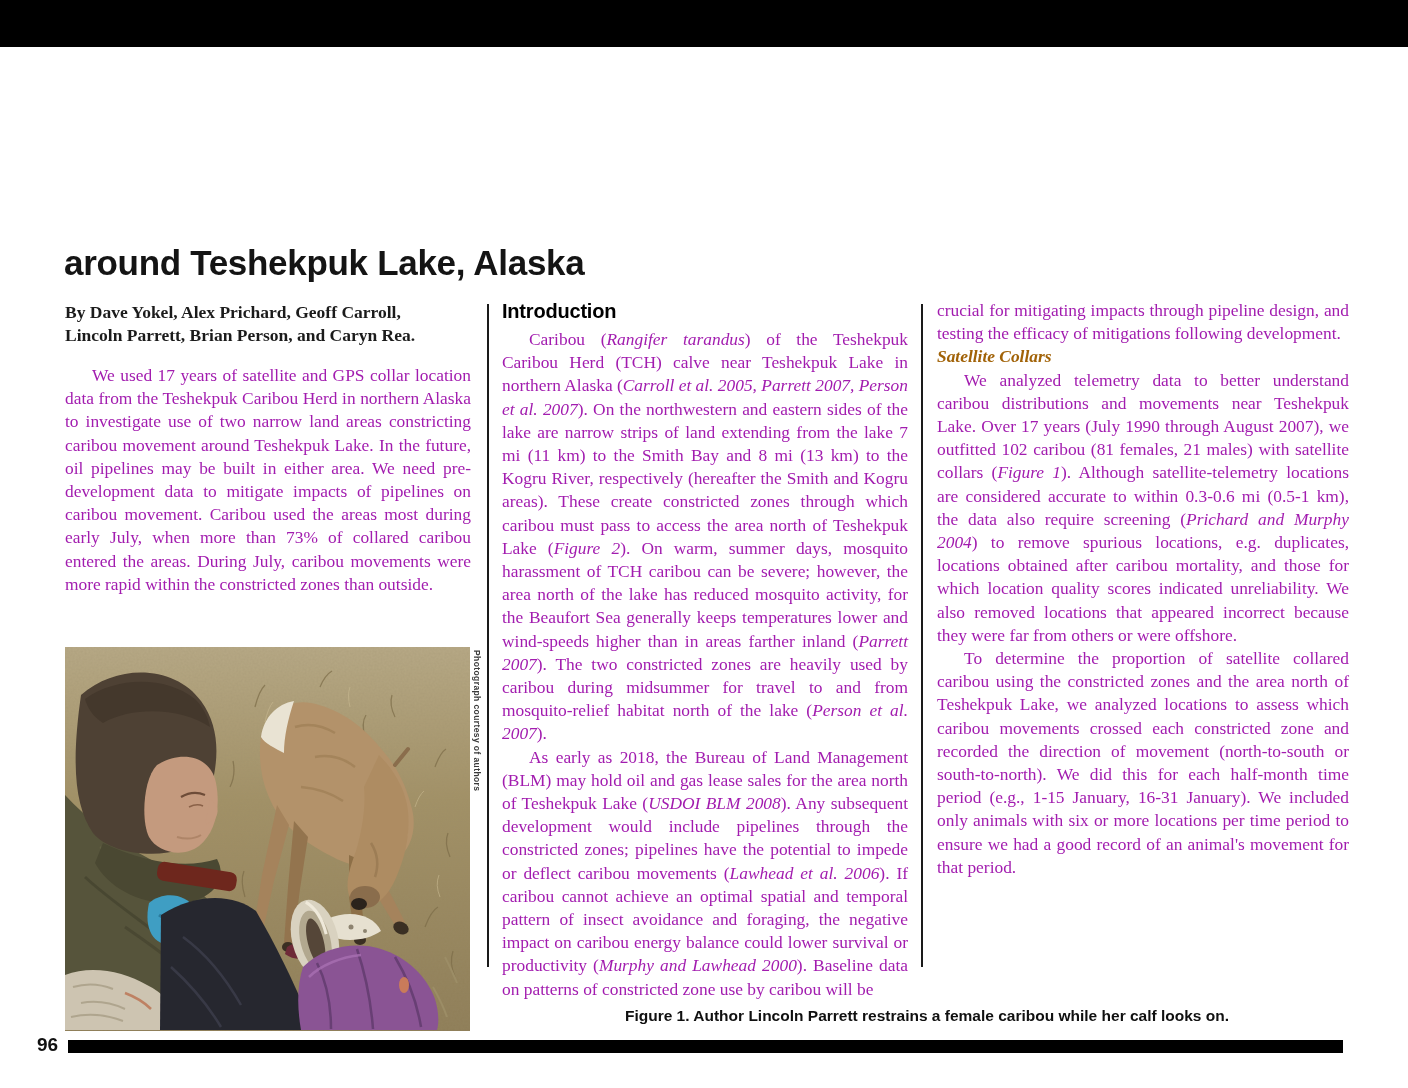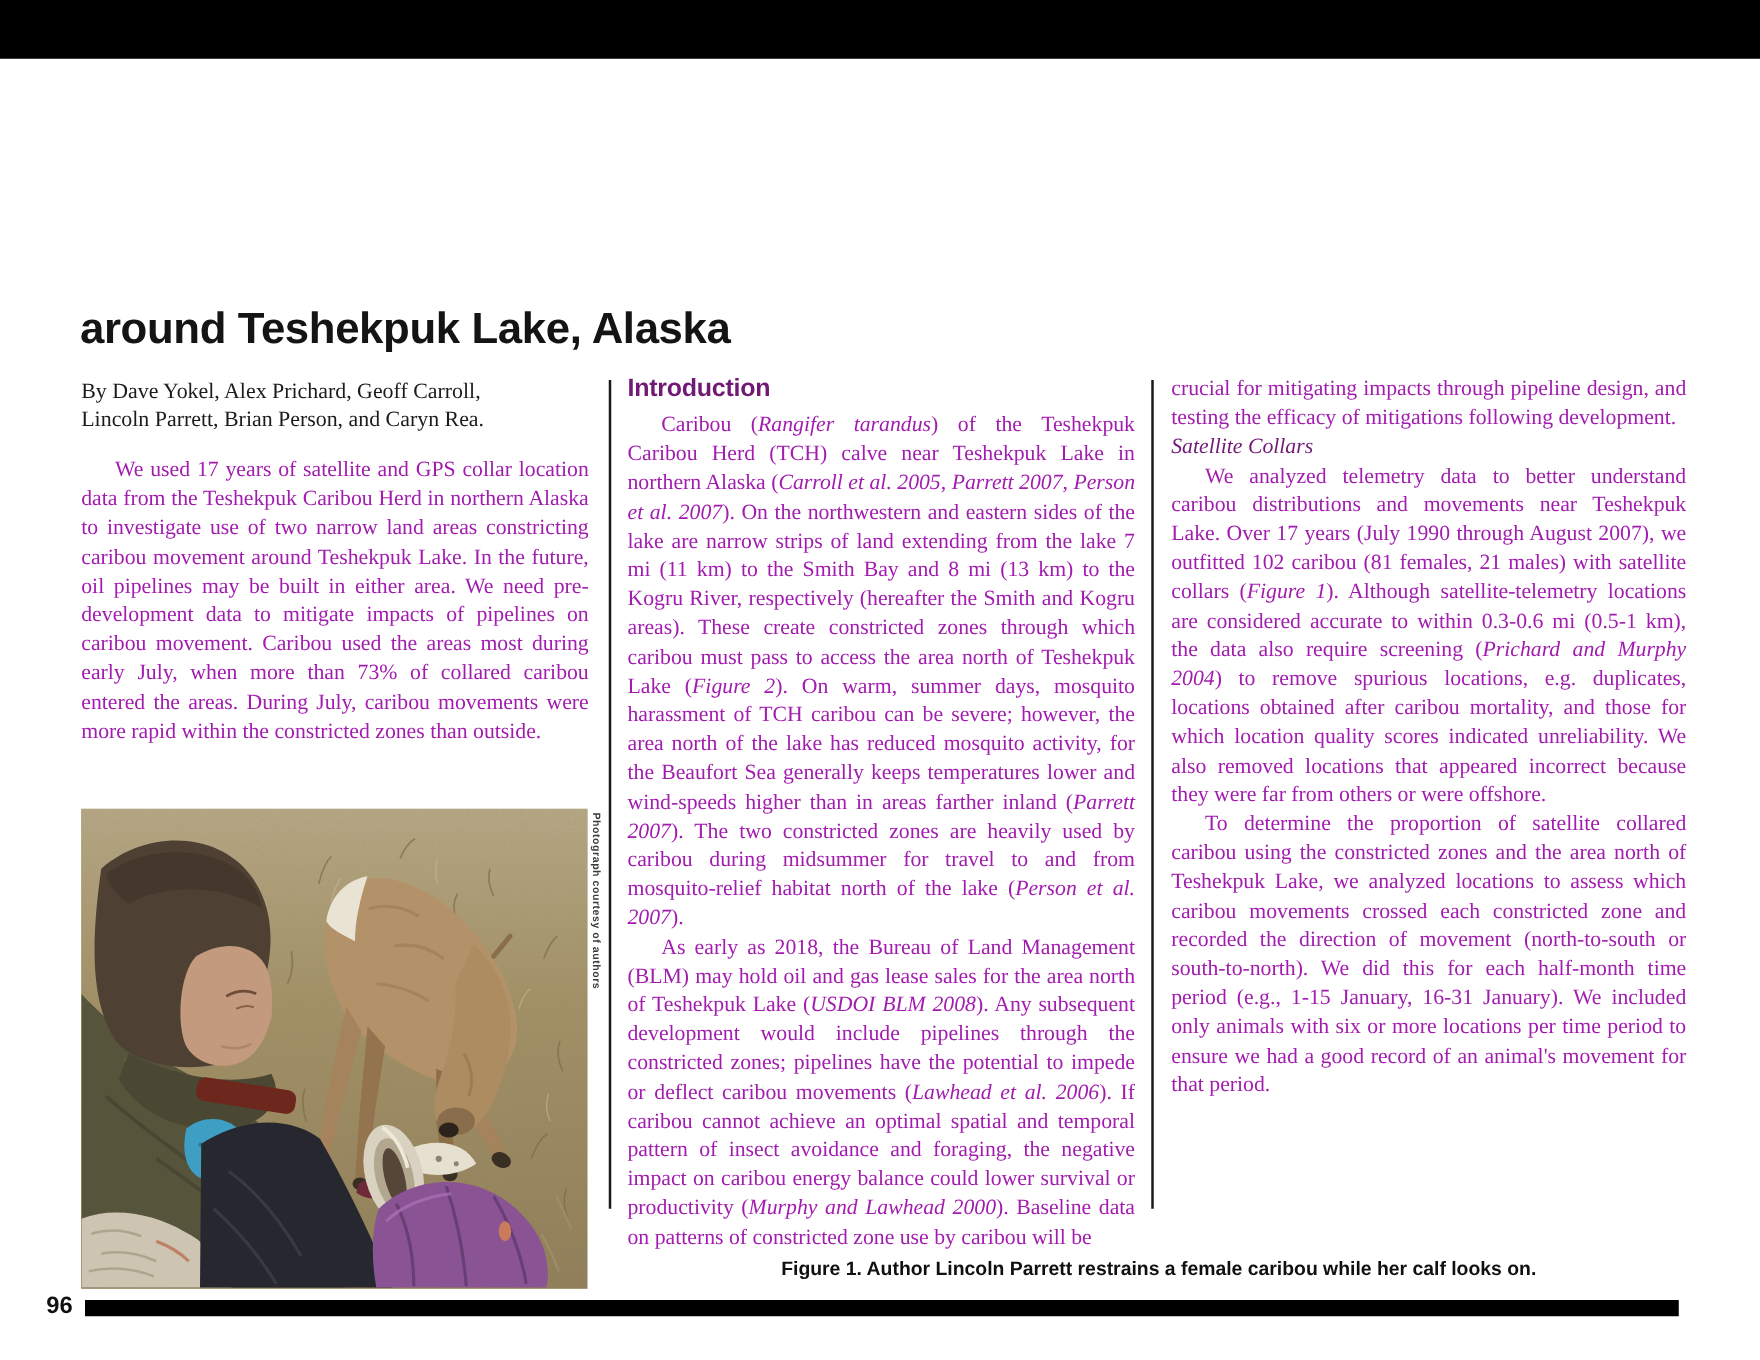--- a/index.html
+++ b/index.html
@@ -9,34 +9,34 @@
     -webkit-font-smoothing:antialiased;
   }
   .topbar{position:absolute;left:0;top:0;width:1408px;height:47px;background:#000;}
   .title{
     position:absolute;left:64px;top:191px;width:1260px;margin:0;
     font-family:"Liberation Sans",sans-serif;font-weight:700;
     font-size:35px;line-height:48px;letter-spacing:-0.3px;color:#141414;
   }
   .byline{
     position:absolute;left:65px;top:301px;width:390px;
-    font-weight:400;font-size:17.5px;line-height:22.5px;color:#1b1b1b;
+    font-weight:700;font-size:17.5px;line-height:22.5px;color:#1b1b1b;
   }
   .col{position:absolute;top:299px;}
   .col.left{left:65px;top:364px;width:406px;}
   .col.mid{left:502px;width:406px;}
   .col.right{left:937px;width:412px;}
   .col h2{
     font-family:"Liberation Sans",sans-serif;font-size:20px;line-height:24px;
-    margin:0 0 5px 0;color:#701a75;letter-spacing:-0.2px;
+    margin:0 0 5px 0;color:#000000;letter-spacing:-0.2px;
   }
   .col h2.methods{margin-top:24px;margin-bottom:2px;}
   .col h3.subhead{
     font-size:17.4px;line-height:23.2px;margin:0;
-    font-style:italic;font-weight:400;color:#701a75;
+    font-style:italic;font-weight:700;color:#a16207;
   }
   .col p{
     margin:0;font-size:17.4px;line-height:23.2px;
     text-align:justify;text-indent:27px;color:#a21caf;
   }
   .col p.noindent{text-indent:0;}
   .vrule{position:absolute;top:304px;width:2px;height:663px;background:#1a1a1a;}
   .vrule.r1{left:487px;}
   .vrule.r2{left:921px;}
   .photo{

